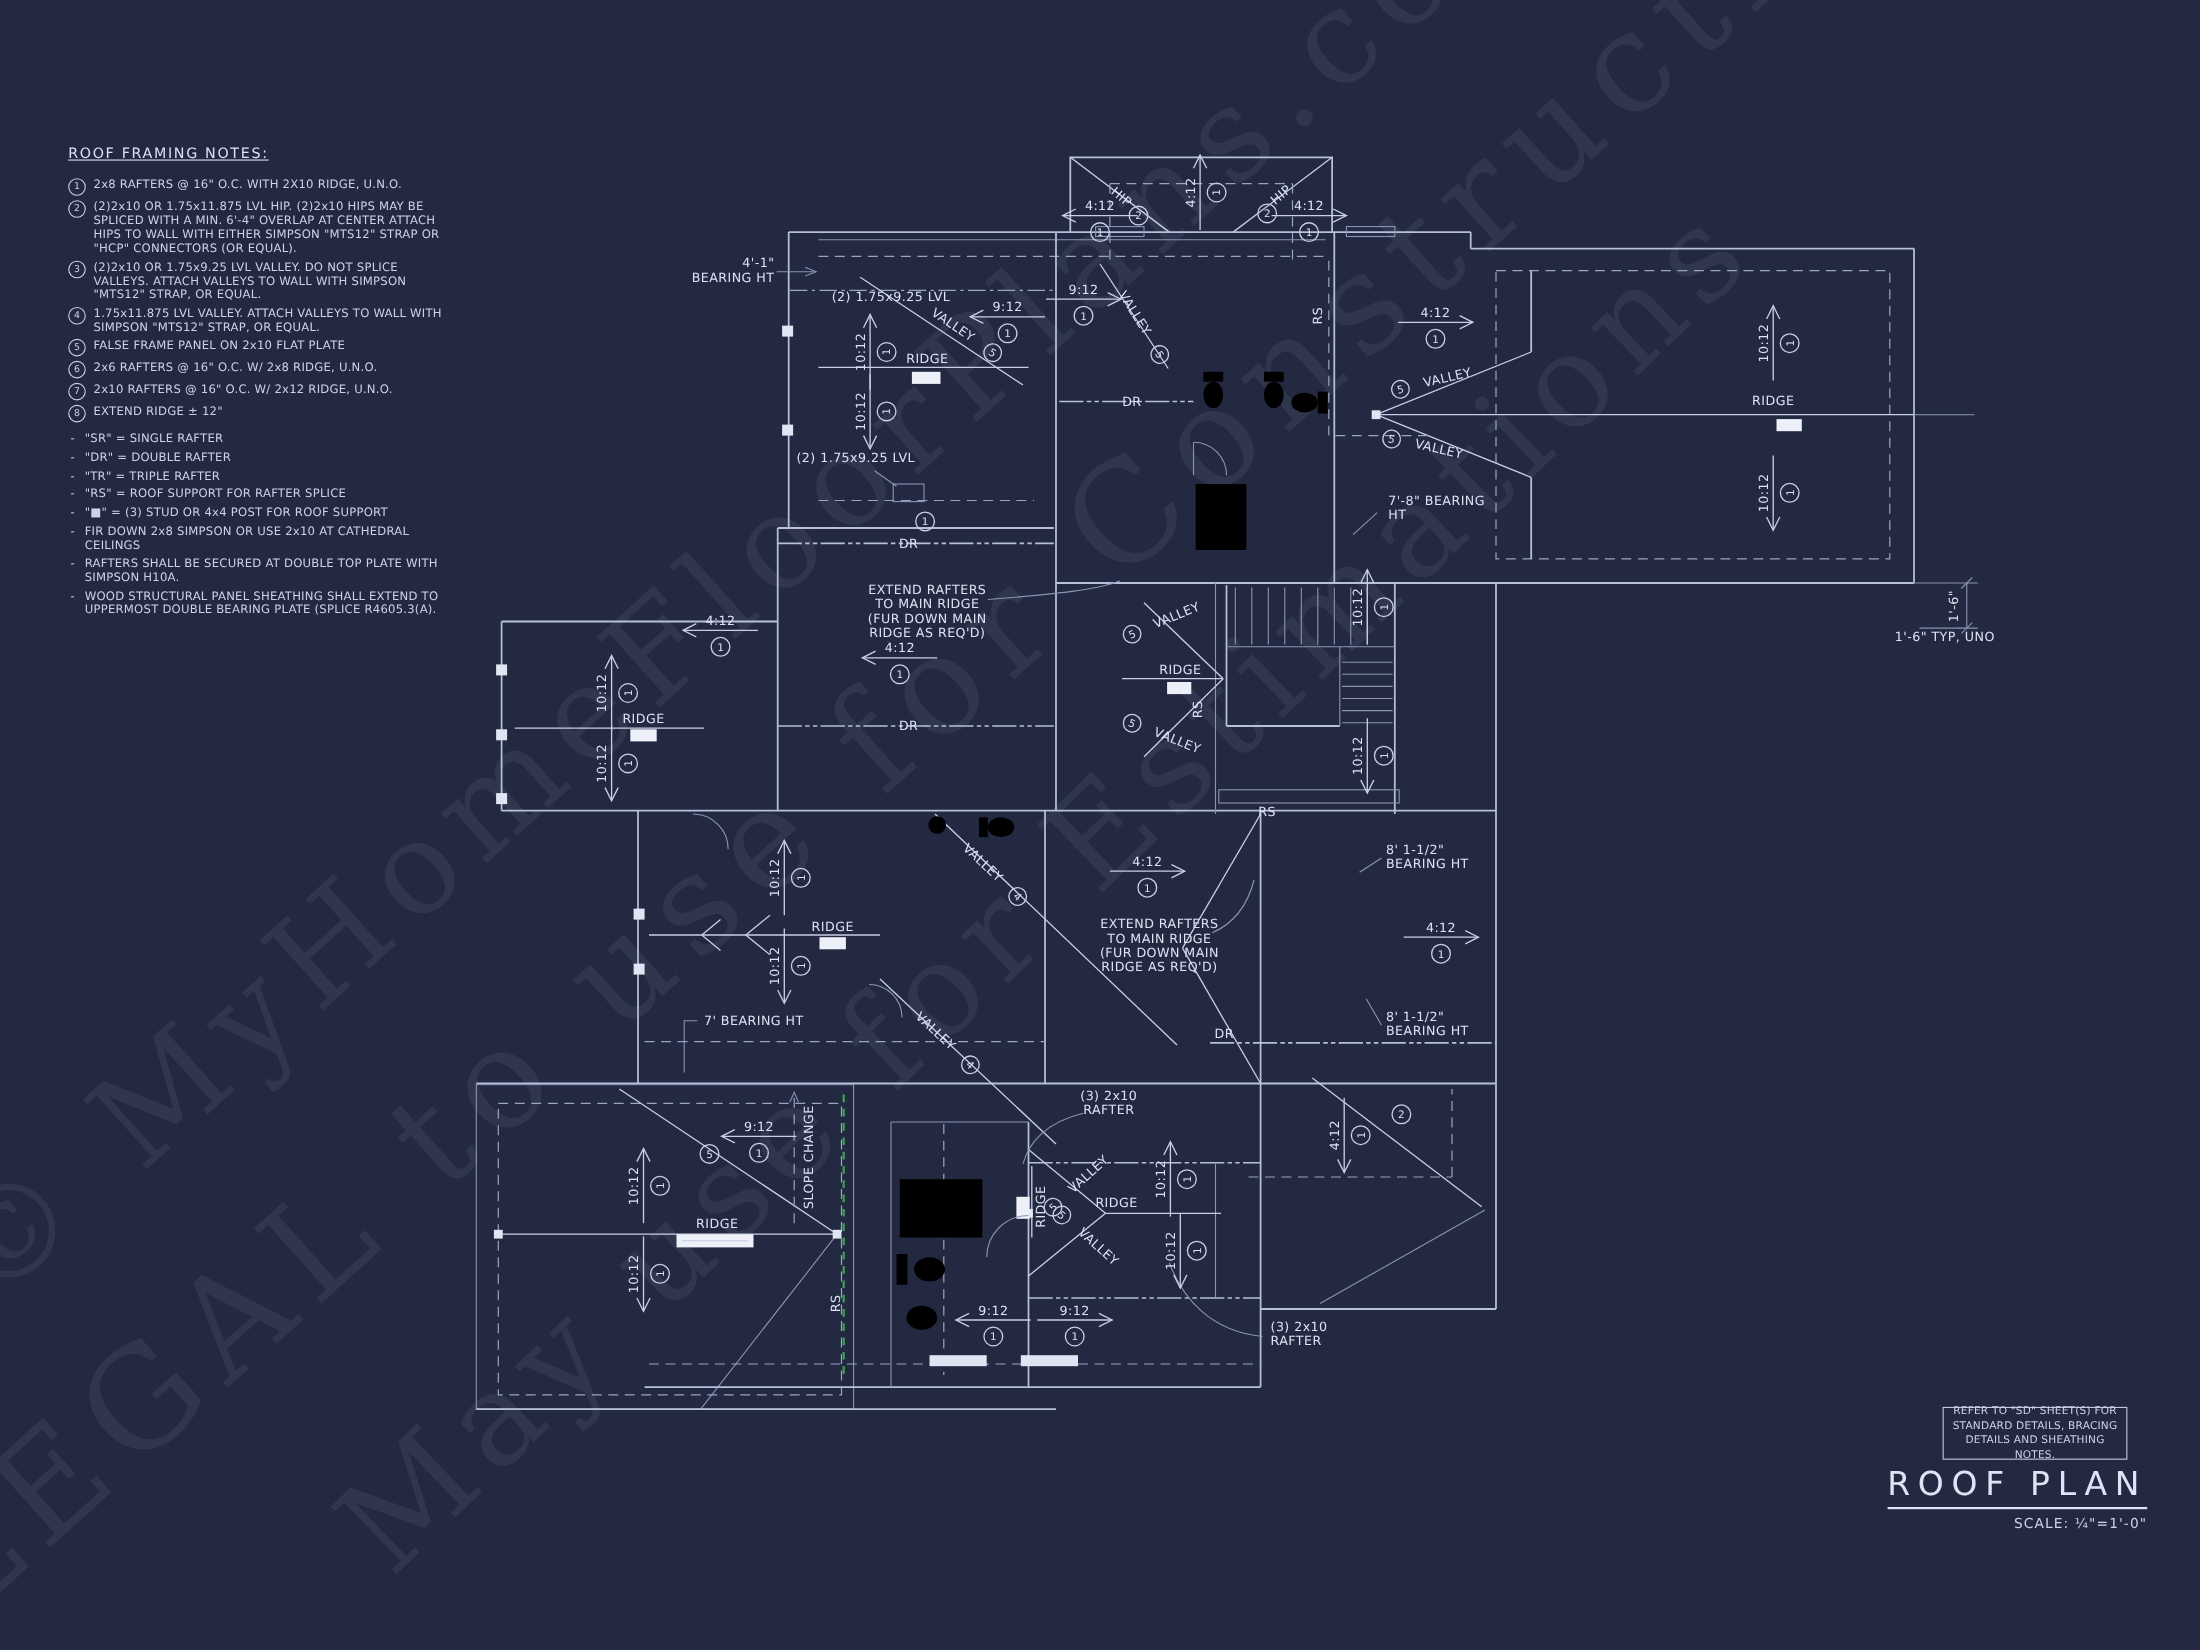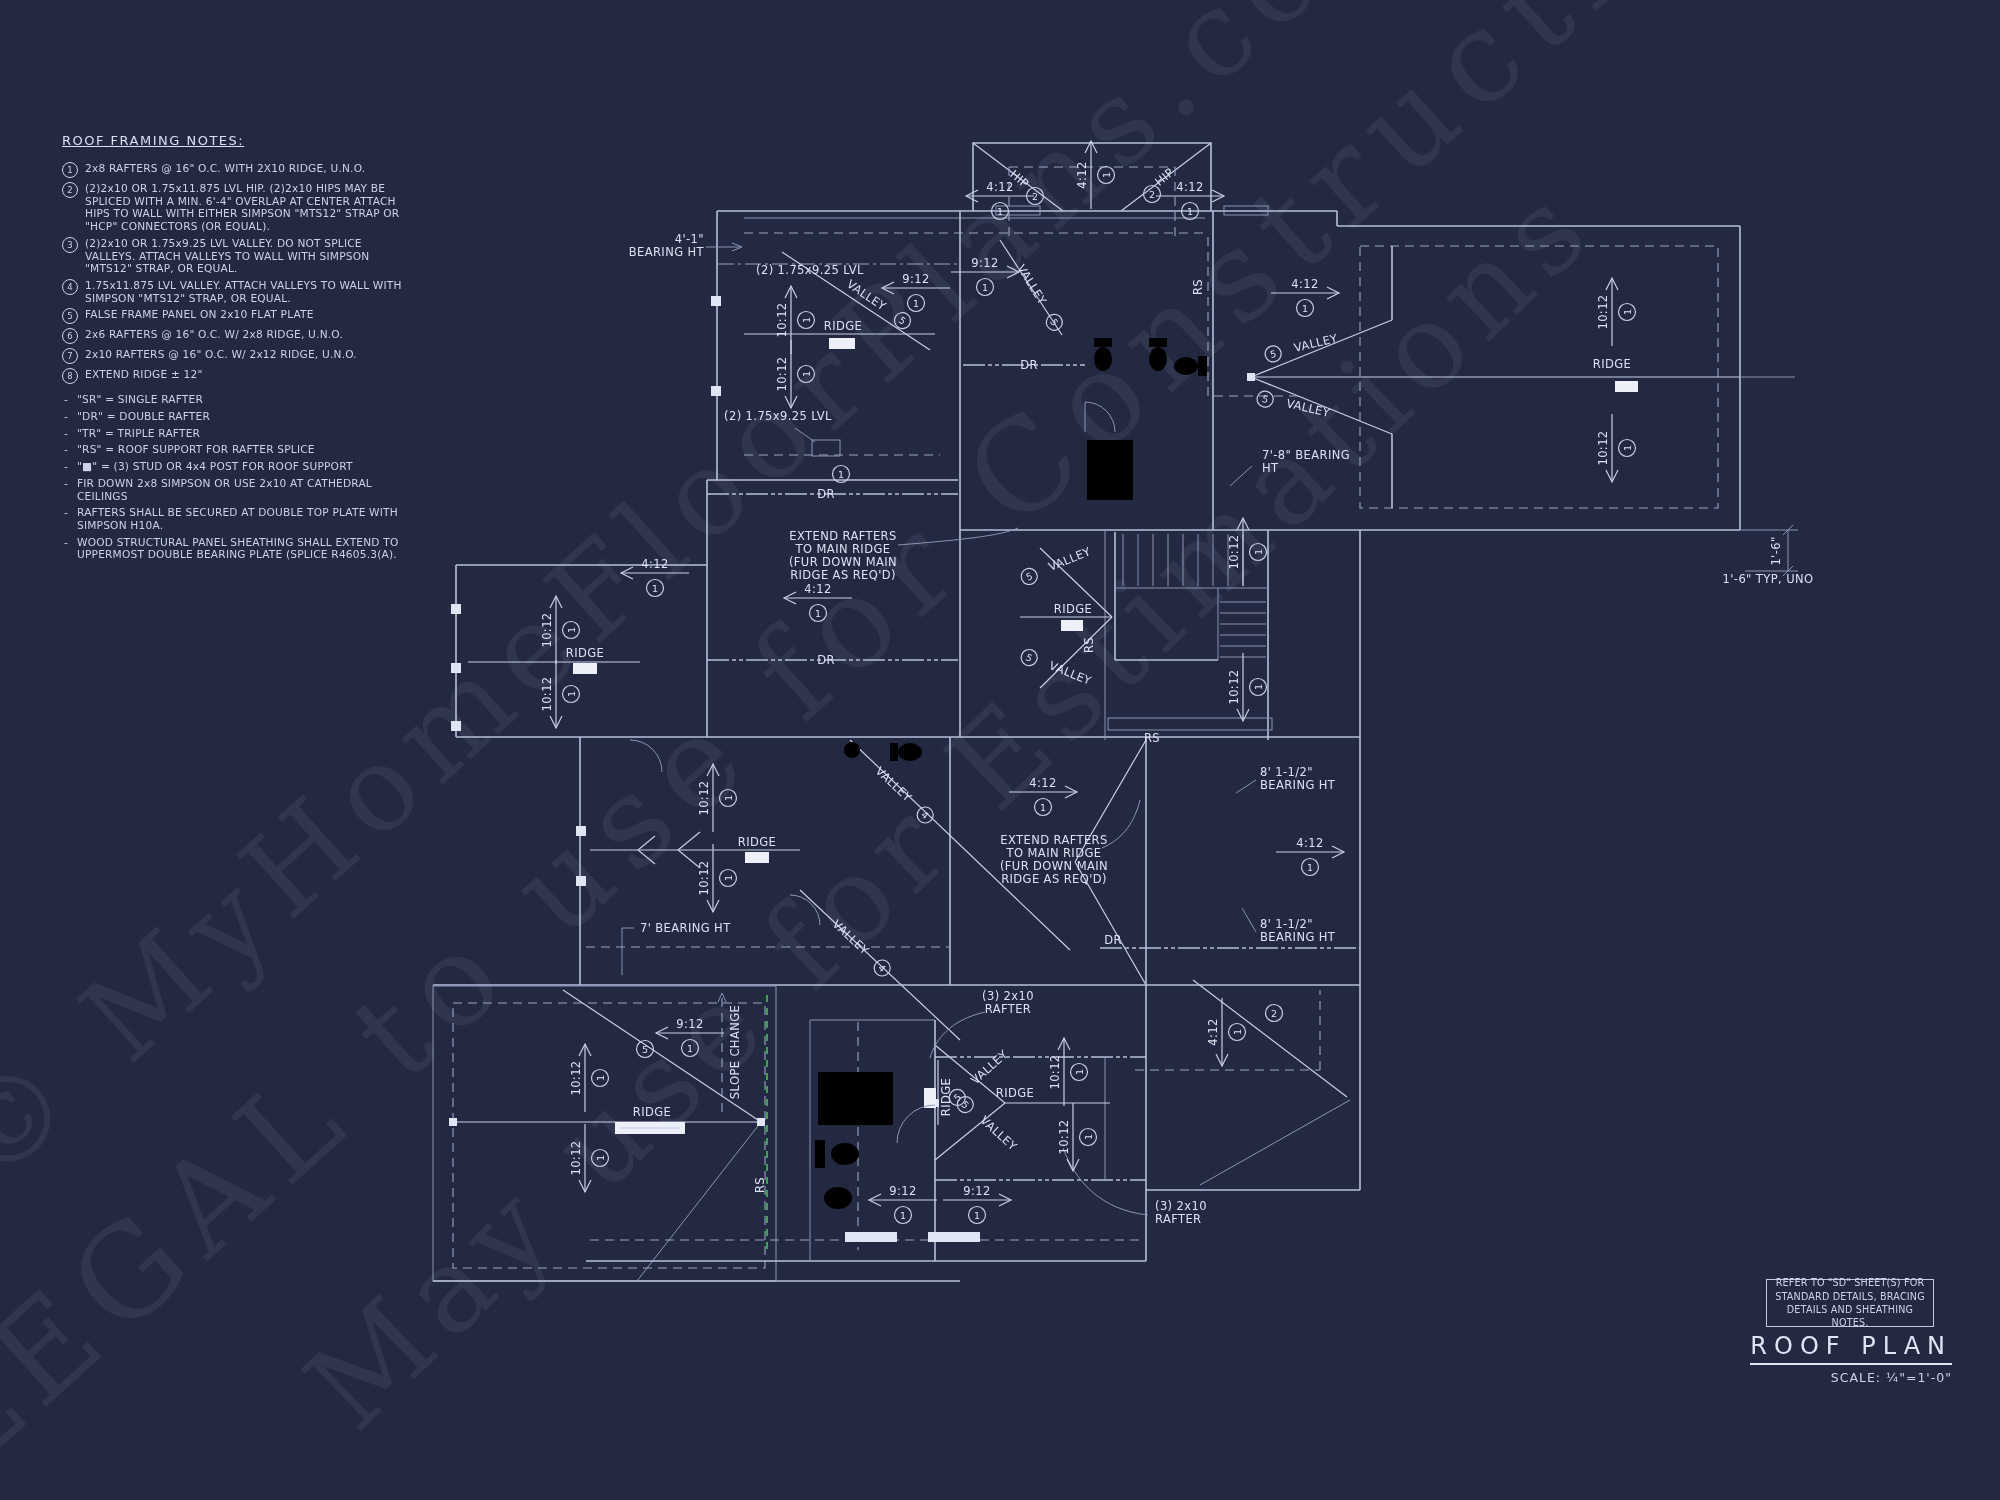--- a/index.html
+++ b/index.html
@@ -31,21 +31,21 @@
   .post{fill:#dfe5f2;stroke:none;}
   .win{fill:#dfe5f2;stroke:none;}
   .lbl{fill:#dce2f2;font-size:11.5px;letter-spacing:.4px;}
   .sm{fill:#dce2f2;font-size:9.5px;}
   
   #infobox{position:absolute;left:1766px;top:1279px;width:166px;height:46px;
       border:1.5px solid #c2cade;color:#ccd3e8;font-size:9.6px;line-height:1.4;
       display:flex;flex-direction:column;justify-content:center;text-align:center;
       letter-spacing:.2px;}
   #titleblock{position:absolute;right:48px;top:1332px;text-align:right;color:#dfe4f4;}
-  #titleblock .tb-title{display:inline-block;font-size:24px;letter-spacing:7px;
+  #titleblock .tb-title{display:inline-block;font-size:30px;letter-spacing:7px;
       border-bottom:2px solid #dfe4f4;padding-bottom:3px;}
   #titleblock .tb-scale{font-size:12.5px;letter-spacing:1px;margin-top:5px;color:#ccd3e8;}
 </style>
 </head>
 <body>
 
 <div id="stage">
 
   <div class="wm" id="wm0" style="left:684px;top:512px;font-size:118px;letter-spacing:14px;
               transform:translate(-50%,-50%) rotate(-42deg);">© MyHomeFloorPlans.com</div>

